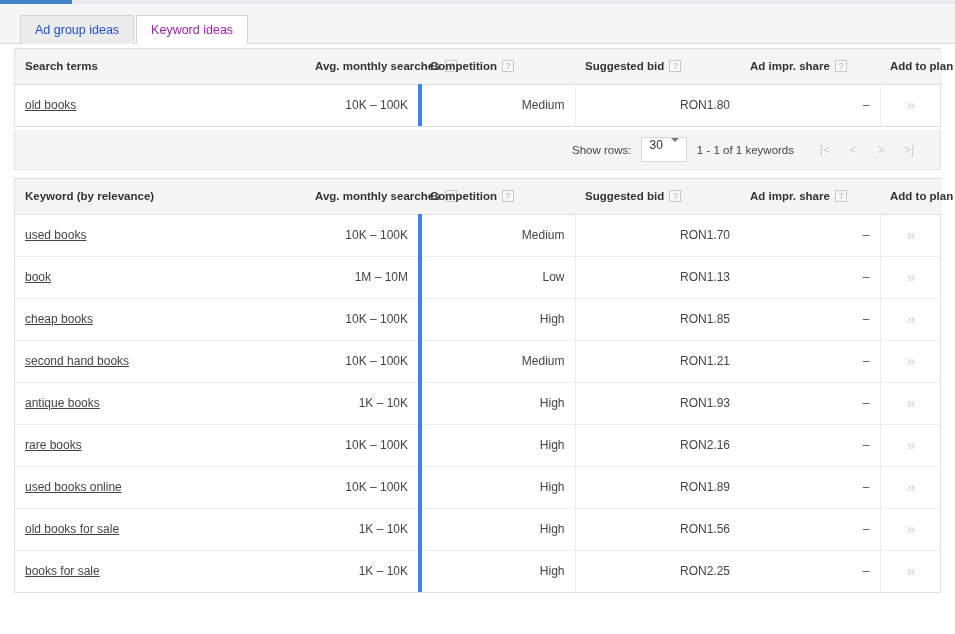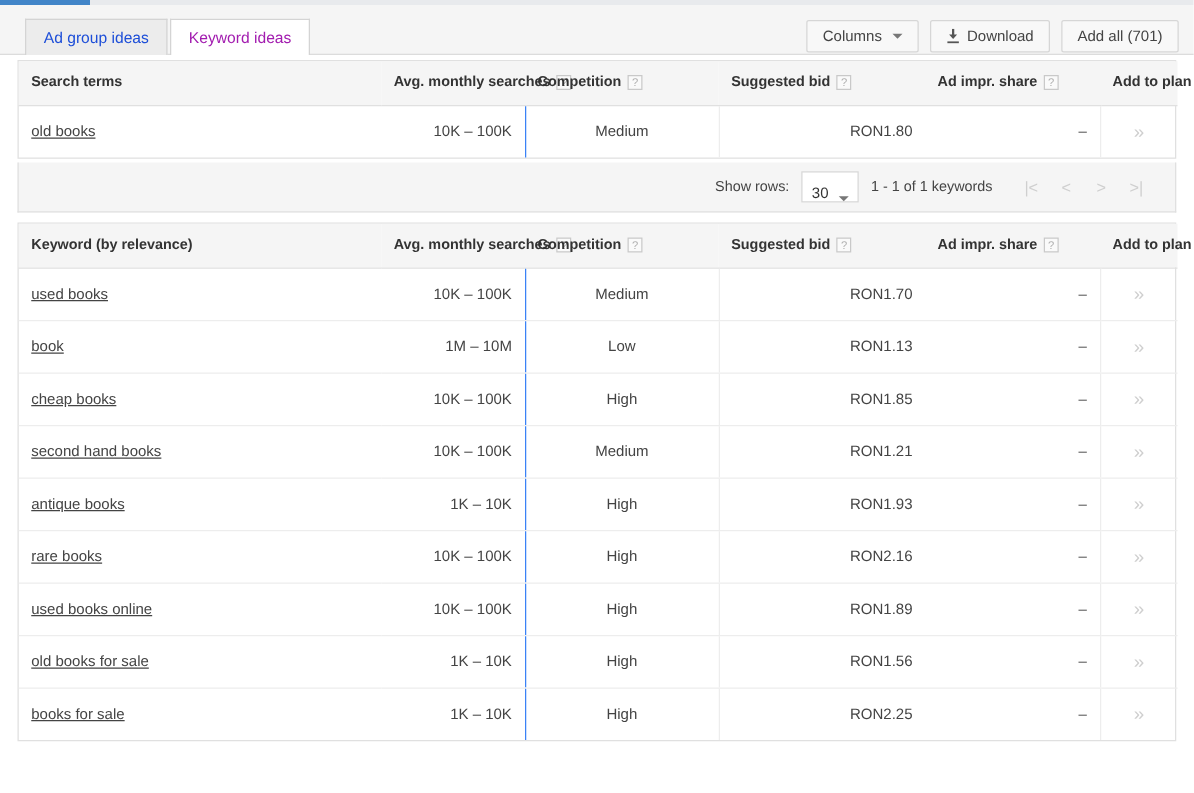--- a/index.html
+++ b/index.html
@@ -113,21 +113,21 @@
     height: 42px;
     padding: 0 10px;
     border-bottom: 1px solid #ededed;
     vertical-align: middle;
     white-space: nowrap;
   }
   table.grid tr:last-child td { border-bottom: none; }
 
   .c-kw   { width: 290px; text-decoration: underline; }
   .c-vol  { width: 115px; text-align: right; }
-  .c-comp { width: 155px; text-align: center; border-left: 1px solid #3b82f6; }
+  .c-comp { width: 155px; text-align: right; border-left: 4px solid #3b82f6; }
   .c-bid  { width: 165px; text-align: right; border-left: 1px solid #ededed; }
   .c-imp  { width: 140px; text-align: right; }
   .c-plan { width: 62px;  text-align: center; border-left: 1px solid #ededed; }
 
   th.c-comp, th.c-bid, th.c-plan { border-left: none; }
 
   .hdr-right { text-align: right; }
   .hdr-cell { display: inline-flex; align-items: center; gap: 5px; }
 
   .qmark {
@@ -168,21 +168,21 @@
     color: #555;
   }
   .showrows-label { color: #444; }
   .rowsel {
     height: 25px;
     min-width: 40px;
     padding: 0 7px;
     background: #fff;
     border: 1px solid #d6d6d6;
     display: inline-flex;
-    align-items: flex-end;
+    align-items: flex-start;
     gap: 6px;
     font-size: 12px;
     color: #333;
     cursor: pointer;
   }
   .range { color: #444; }
   .navgrp { display: flex; align-items: center; gap: 2px; margin-left: 8px; }
   .navbtn {
     width: 26px; height: 24px;
     display: inline-flex;
@@ -202,38 +202,20 @@
   <div class="progress-track">
     <div class="progress-fill" id="progress-fill" style="background: rgb(66, 133, 200); width: 71.625px;"></div>
   </div>
 
   <div class="tabstrip">
     <div class="tabs" id="tabs">
         <div class="tab"><span>Ad group ideas</span></div>
         <div class="tab active"><span>Keyword ideas</span></div>
       </div>
 
-    <div class="toolbar">
-      <div class="btn">
-        <span>Columns</span>
-        <span class="caret"></span>
-      </div>
-      <div class="btn">
-        <span class="dl-icon">
-          <svg viewBox="0 0 12 13" width="11" height="12" fill="currentColor" aria-hidden="true">
-            <path d="M5 0h2v5h2.5L6 9 2.5 5H5V0z"></path>
-              <rect x="1" y="11" width="10" height="1.6"></rect>
-          </svg>
-        </span>
-        <span>Download</span>
-      </div>
-      <div class="btn">
-        <span>Add all (701)</span>
-      </div>
-    </div>
   </div>
 
   <div class="card" id="card-search">
     <table class="grid">
       <thead>
         <tr>
           <th class="c-kw">
             <span class="hdr-cell">
                 <span>Search terms</span>
               </span>

